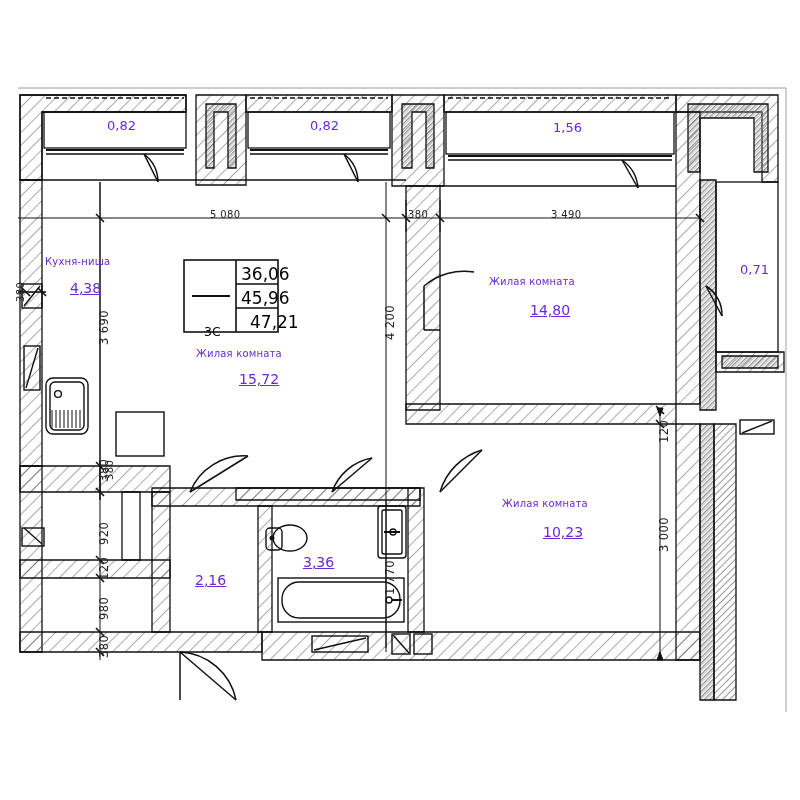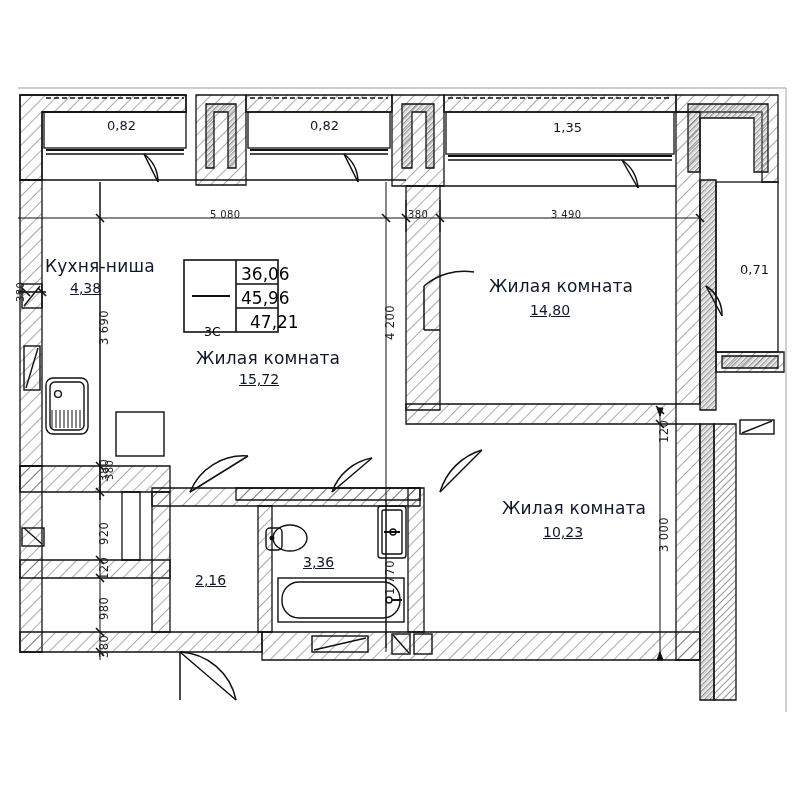--- a/index.html
+++ b/index.html
@@ -1,20 +1,20 @@
 <!DOCTYPE html>
 <html><head>
 <meta charset="utf-8">
 <style>
   html,body{margin:0;padding:0;background:#ffffff;}
   body{width:800px;height:800px;font-family:"DejaVu Sans","Liberation Sans",sans-serif;}
   #plan{position:relative;width:800px;height:800px;background:#fff;overflow:hidden;}
   svg{display:block;}
-  .lbl{position:absolute;color:#0f172a;white-space:nowrap;}
-  .room-name{font-size:17px;letter-spacing:.2px;}
+  .lbl{position:absolute;color:#6d28d9;white-space:nowrap;}
+  .room-name{font-size:10px;letter-spacing:.2px;}
   .room-area{font-size:14px;text-decoration:underline;}
   .dim{font-size:10px;color:#222;letter-spacing:.4px;}
   .dim-v{font-size:11.5px;color:#222;letter-spacing:.4px;transform-origin:0 0;transform:rotate(-90deg);}
   .balc{font-size:13px;}
   .tbl-l{position:absolute;font-size:12.5px;}
   .tbl-r{position:absolute;font-size:17px;}
 </style>
 </head>
 <body>
 
@@ -269,21 +269,21 @@
 <div class="lbl room-area" style="left:530px;top:302px;">14,80</div>
 
 <div class="lbl room-name" style="left:502px;top:498px;">Жилая комната</div>
 <div class="lbl room-area" style="left:543px;top:524px;">10,23</div>
 
 <div class="lbl room-area" style="left:195px;top:572px;">2,16</div>
 <div class="lbl room-area" style="left:303px;top:554px;">3,36</div>
 
 <div class="lbl balc" style="left:107px;top:118px;">0,82</div>
 <div class="lbl balc" style="left:310px;top:118px;">0,82</div>
-<div class="lbl balc" style="left:553px;top:120px;">1,35</div>
+<div class="lbl balc" style="left:553px;top:120px;">1,56</div>
 <div class="lbl balc" style="left:740px;top:262px;">0,71</div>
 
 <div class="lbl dim" style="left:210px;top:209px;">5 080</div>
 <div class="lbl dim" style="left:408px;top:209px;">380</div>
 <div class="lbl dim" style="left:551px;top:209px;">3 490</div>
 
 <div class="lbl dim-v" style="left:97px;top:345px;">3 690</div>
 <div class="lbl dim-v" style="left:97px;top:482px;">380</div>
 <div class="lbl dim-v" style="left:97px;top:545px;">920</div>
 <div class="lbl dim-v" style="left:97px;top:580px;">120</div>

